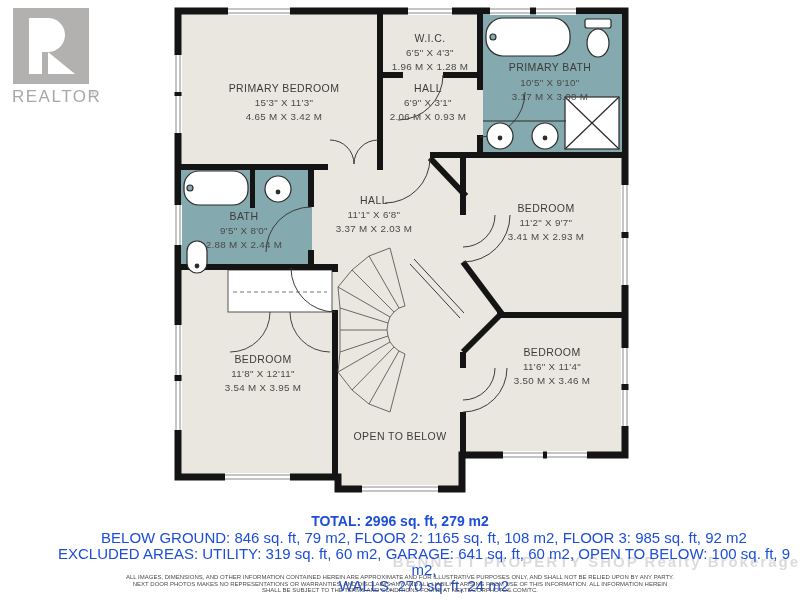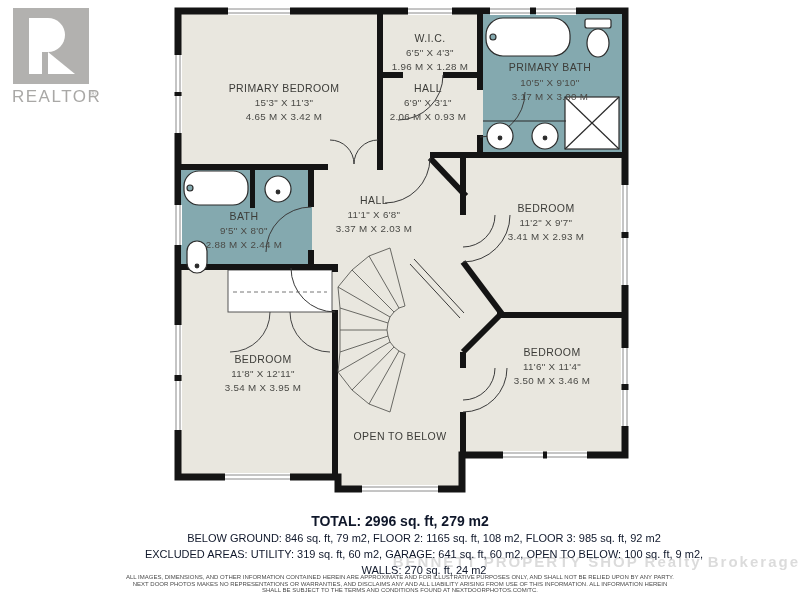--- a/index.html
+++ b/index.html
@@ -12,23 +12,23 @@
 
   
   .plan{position:absolute;left:0;top:0;width:800px;height:515px;}
 
   svg text{font-family:"Liberation Sans",sans-serif;}
   .room-name{font-size:10.5px;fill:#3c3c38;letter-spacing:.4px;}
   .room-dim{font-size:9.8px;fill:#4a4a46;letter-spacing:.3px;}
 
   
   .summary{position:absolute;left:0;top:513px;width:800px;text-align:center;
-           color:#0f172a;z-index:2;}
+           color:#1d4ed8;z-index:2;}
   .summary .total{font-size:14px;font-weight:bold;line-height:17px;}
-  .summary .line{font-size:11px;line-height:16px;margin-left:48px;}
+  .summary .line{font-size:15px;line-height:16px;margin-left:48px;}
   .watermark{position:absolute;left:0;top:553px;width:800px;text-align:right;
              font-size:15px;font-weight:bold;letter-spacing:2px;
              color:rgba(90,90,90,.22);z-index:1;white-space:nowrap;}
   .disclaimer{position:absolute;left:0;top:574px;width:800px;text-align:center;
               font-size:6px;line-height:6.5px;color:#4a4a4a;z-index:2;}
 </style>
 </head>
 <body>
 
 <div class="page">

